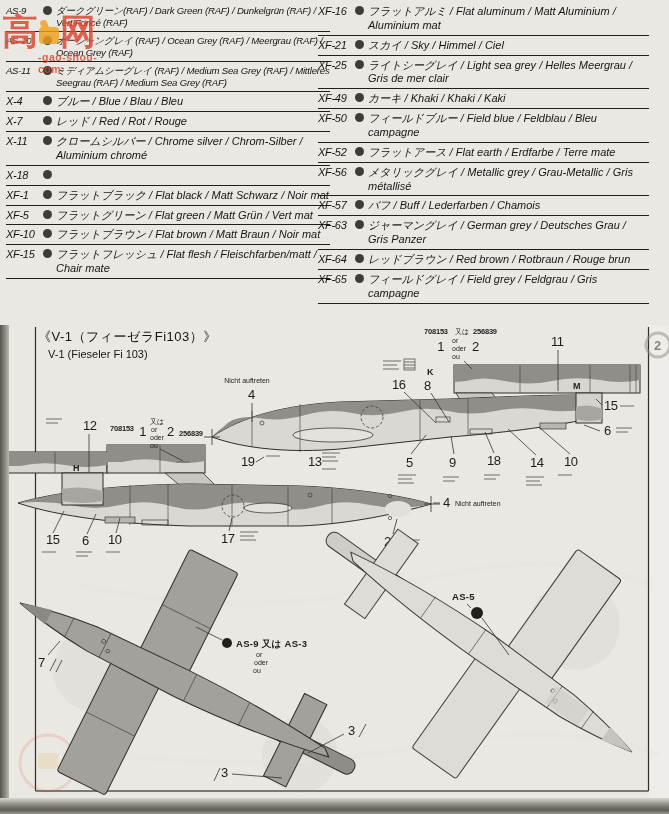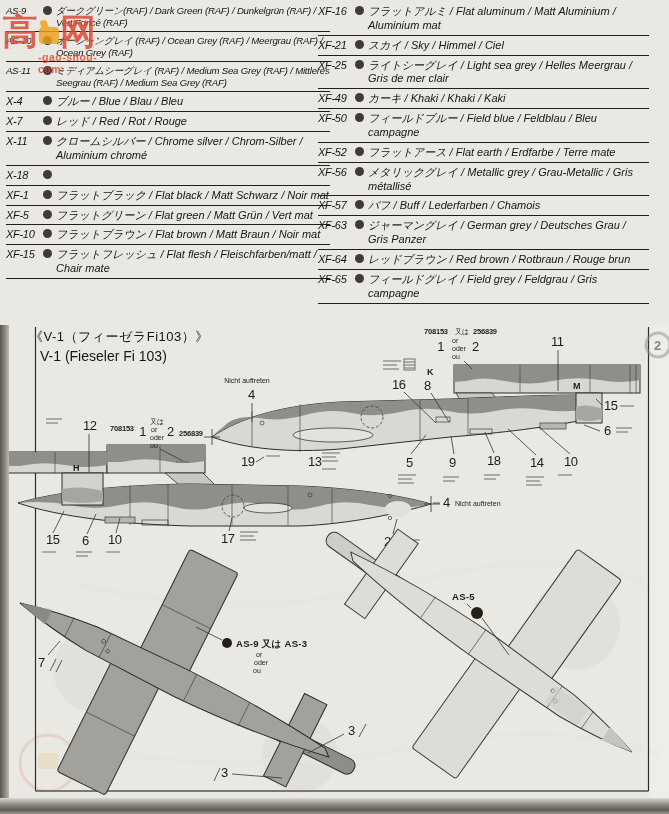--- a/index.html
+++ b/index.html
@@ -22,23 +22,23 @@
   
   .wm{position:absolute;left:2px;top:14px;width:108px;opacity:.82;z-index:5;pointer-events:none;}
   .wm .row{display:flex;align-items:center;}
   .wm .cjk{font-size:36px;font-weight:bold;color:#d9452f;line-height:1;text-shadow:0 0 1px #fff;}
   .wm .thumb{width:20px;height:17px;background:#f0a11a;border-radius:4px;margin:6px 1px 0 1px;position:relative;}
   .wm .thumb:before{content:"";position:absolute;left:2px;top:-7px;width:7px;height:11px;
                     background:#f0a11a;border-radius:3px;transform:rotate(-22deg);}
   .wm .sub{font-size:10.5px;font-weight:bold;color:#d9452f;letter-spacing:.5px;margin-top:1px;margin-left:36px;}
 
   
-  .diagram-title{position:absolute;left:30px;top:328px;z-index:3;}
+  .diagram-title{position:absolute;left:38px;top:328px;z-index:3;}
   .diagram-title .jp{font-size:13px;letter-spacing:.5px;}
-  .diagram-title .en{font-size:14px;margin:2px 0 0 10px;}
+  .diagram-title .en{font-size:11px;margin:2px 0 0 10px;}
   svg{position:absolute;left:0;top:325px;z-index:2;}
   svg text{font-family:"Liberation Sans","DejaVu Sans",sans-serif;fill:#1c1c1c;}
   .num{font-size:13px;letter-spacing:-0.5px;}
   .tiny{font-size:7px;}
   .serial{font-size:7.5px;font-weight:bold;letter-spacing:-0.2px;}
   .mask{font-size:9px;font-weight:bold;}
   .lbl{font-size:9.5px;font-weight:bold;letter-spacing:.3px;}
   .ldr{stroke:#333;stroke-width:.8;fill:none;}
   .md{stroke:#6e6c66;stroke-width:1;}
   .seam{stroke:#3a3a36;stroke-width:.6;}

